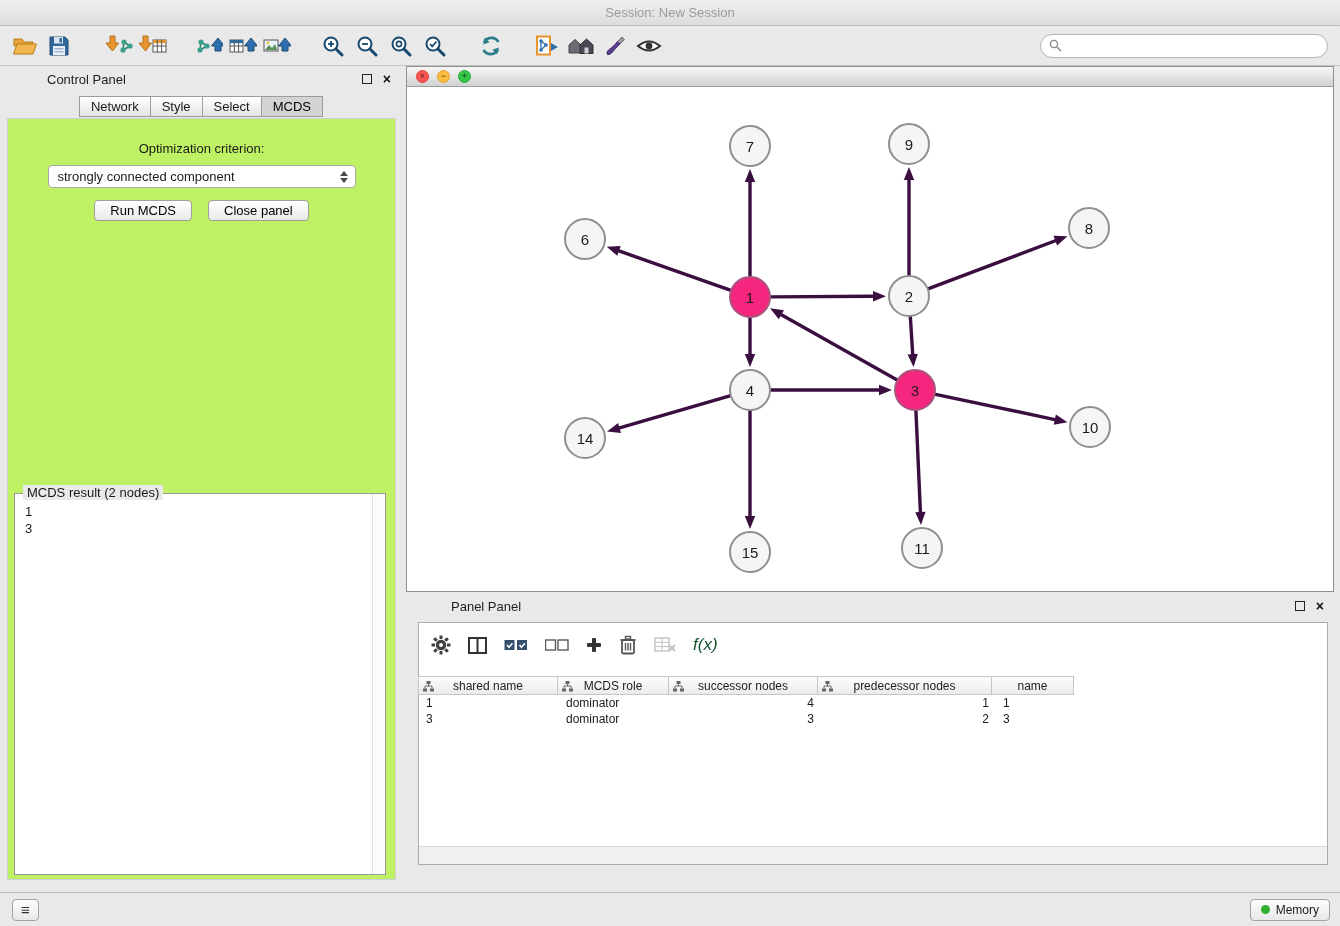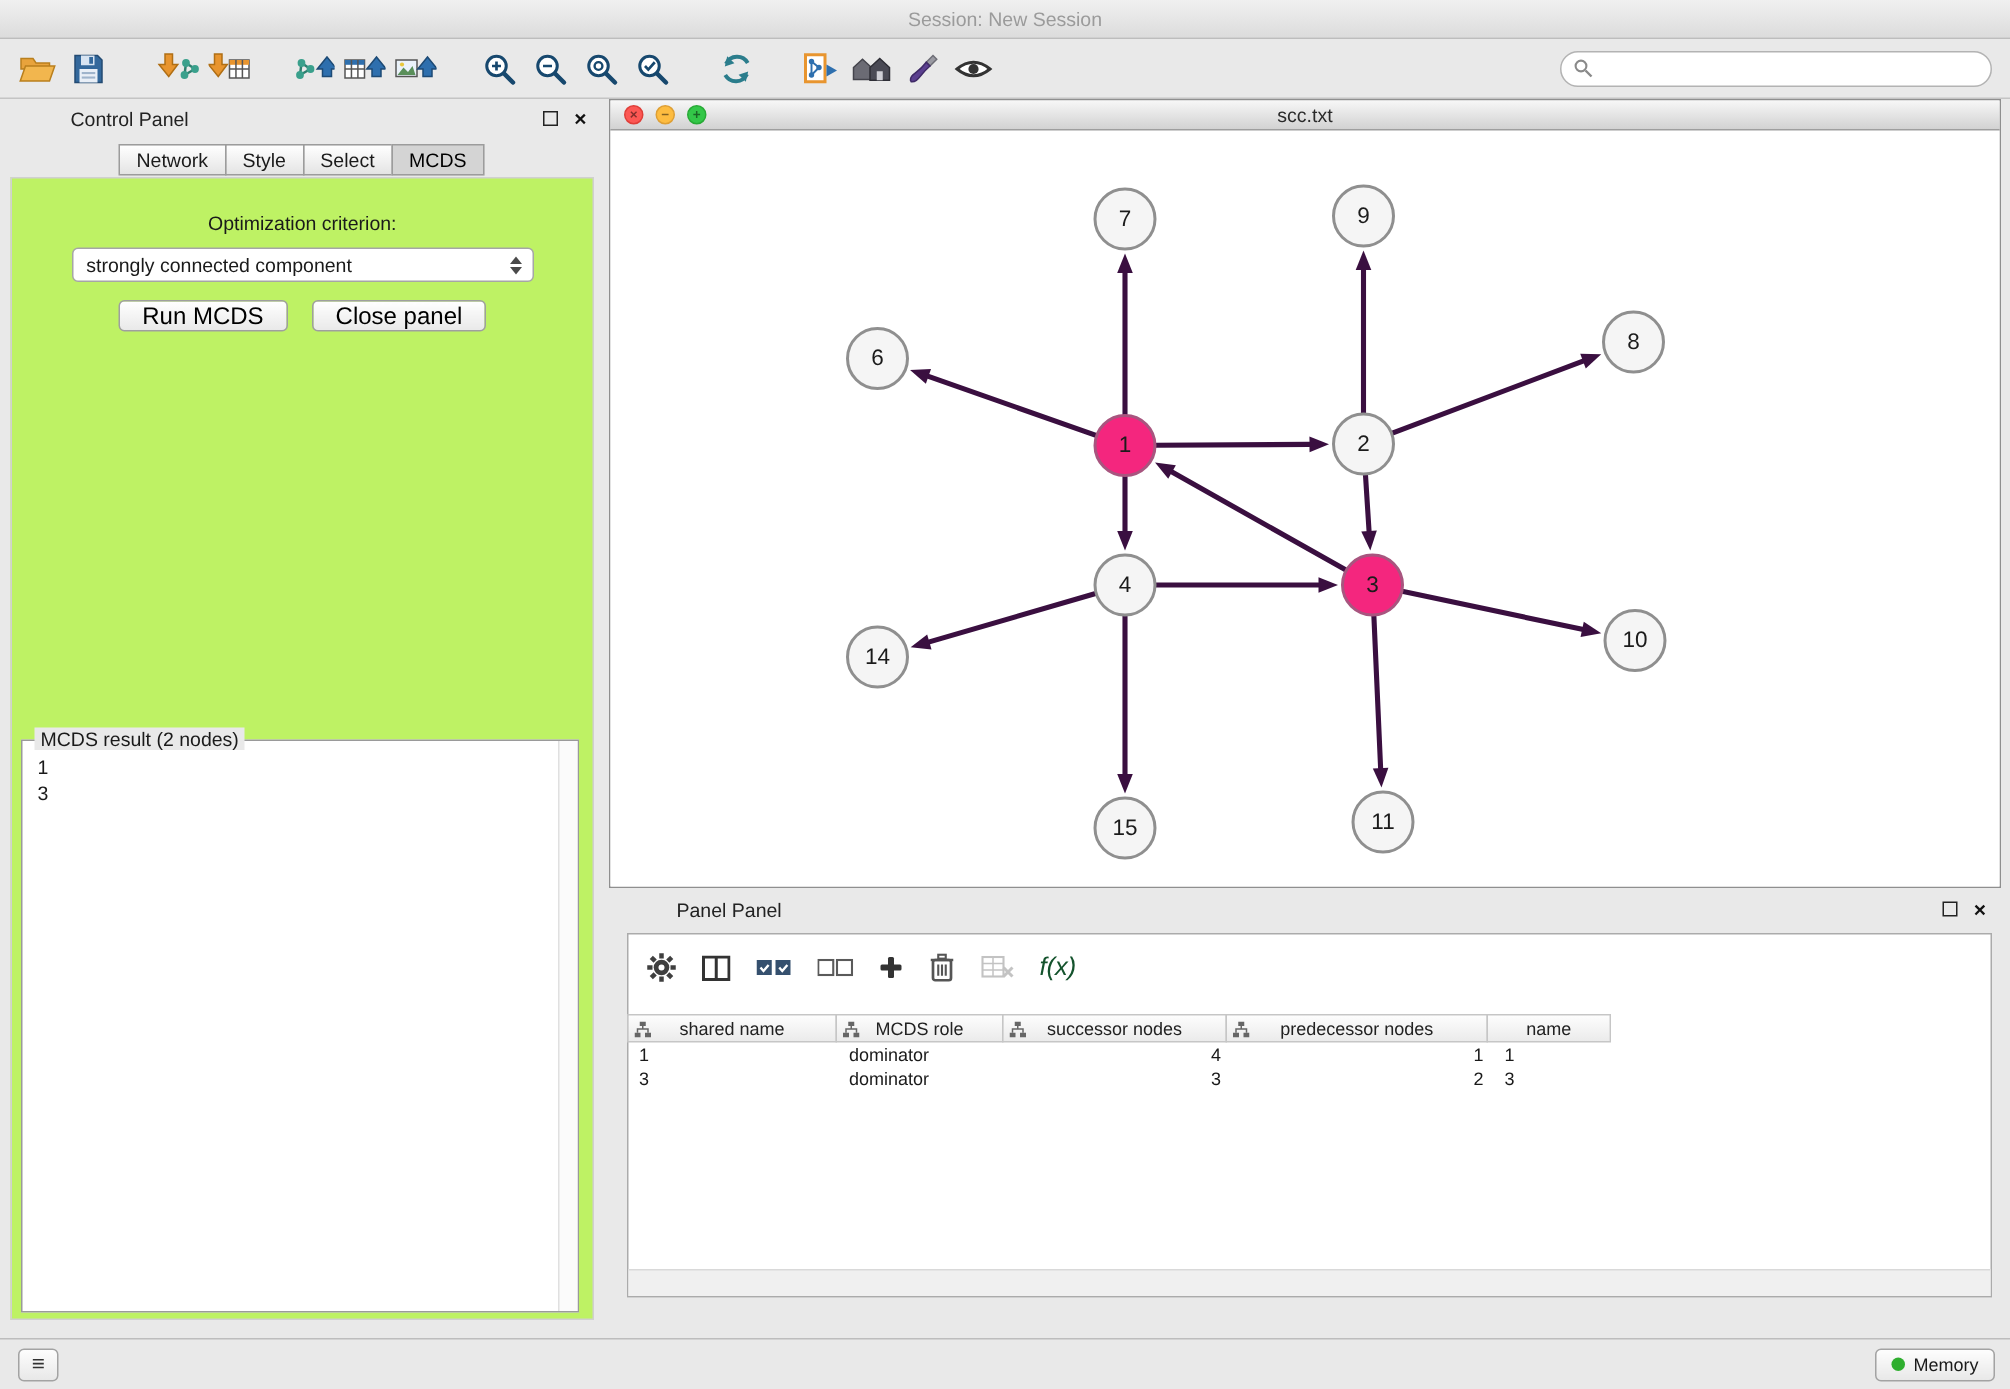--- a/index.html
+++ b/index.html
@@ -37,21 +37,21 @@
   .float-sq { width:10px; height:10px; border:1.5px solid #222; margin-right:11px; cursor:pointer; }
   .close-x { font-size:14px; font-weight:bold; color:#111; cursor:pointer; line-height:1; }
   .tab {
     border:1px solid #9c9c9c; background:linear-gradient(#ffffff,#e4e4e4);
     padding:2px 11px; margin-left:-1px; font-size:13px; color:#1a1a1a; cursor:pointer; white-space:nowrap;
   }
   .tab.active { background:#d4d4d4; color:#000000; }
   .btn {
     border:1px solid #9f9f9f; border-radius:4px;
     background:linear-gradient(#ffffff,#e9e9e9);
-    padding:2px 15px; font-size:16px; height:21px; cursor:pointer;
+    padding:2px 15px; font-size:13px; height:21px; cursor:pointer;
   }
   
   .control-panel { position:absolute; left:2px; top:68px; width:399px; height:818px; }
   .cp-tabs { position:absolute; left:0; top:28px; width:100%; display:flex; justify-content:center; }
   .cp-content { position:absolute; left:5px; top:50px; right:5px; bottom:6px; border:1px solid #d0d0d0; background:#bef264; }
   .opt-label { text-align:center; margin-top:22px; }
   .dropdown {
     margin:9px auto 0; width:308px; height:23px; background:#fff;
     border:1px solid #a6a6a6; border-radius:4px;
     display:flex; align-items:center; padding:0 7px 0 9px; cursor:pointer;
@@ -296,21 +296,20 @@
         <div>1</div>
         <div>3</div>
       </div>
       <div class="result-scroll"></div>
     </div>
   </div>
 </div>
 
 <div class="network-window">
   <div class="nw-titlebar">
-    <span class="nw-title">scc.txt</span>
     <span class="traffic">
       <span class="light red">×</span>
       <span class="light yellow">−</span>
       <span class="light green">+</span>
     </span>
   </div>
   <svg class="canvas" viewBox="0 0 926 504">
       <line x1="343" y1="189" x2="343" y2="95" stroke="#3A0F40" stroke-width="3.4" stroke-linecap="round"></line>
       <polygon points="343,82 348.2,95 337.8,95" fill="#3A0F40"></polygon>
       <line x1="323.18835217887363" y1="203.03590561439194" x2="211.9628248362167" y2="163.93844751818526" stroke="#3A0F40" stroke-width="3.4" stroke-linecap="round"></line>

